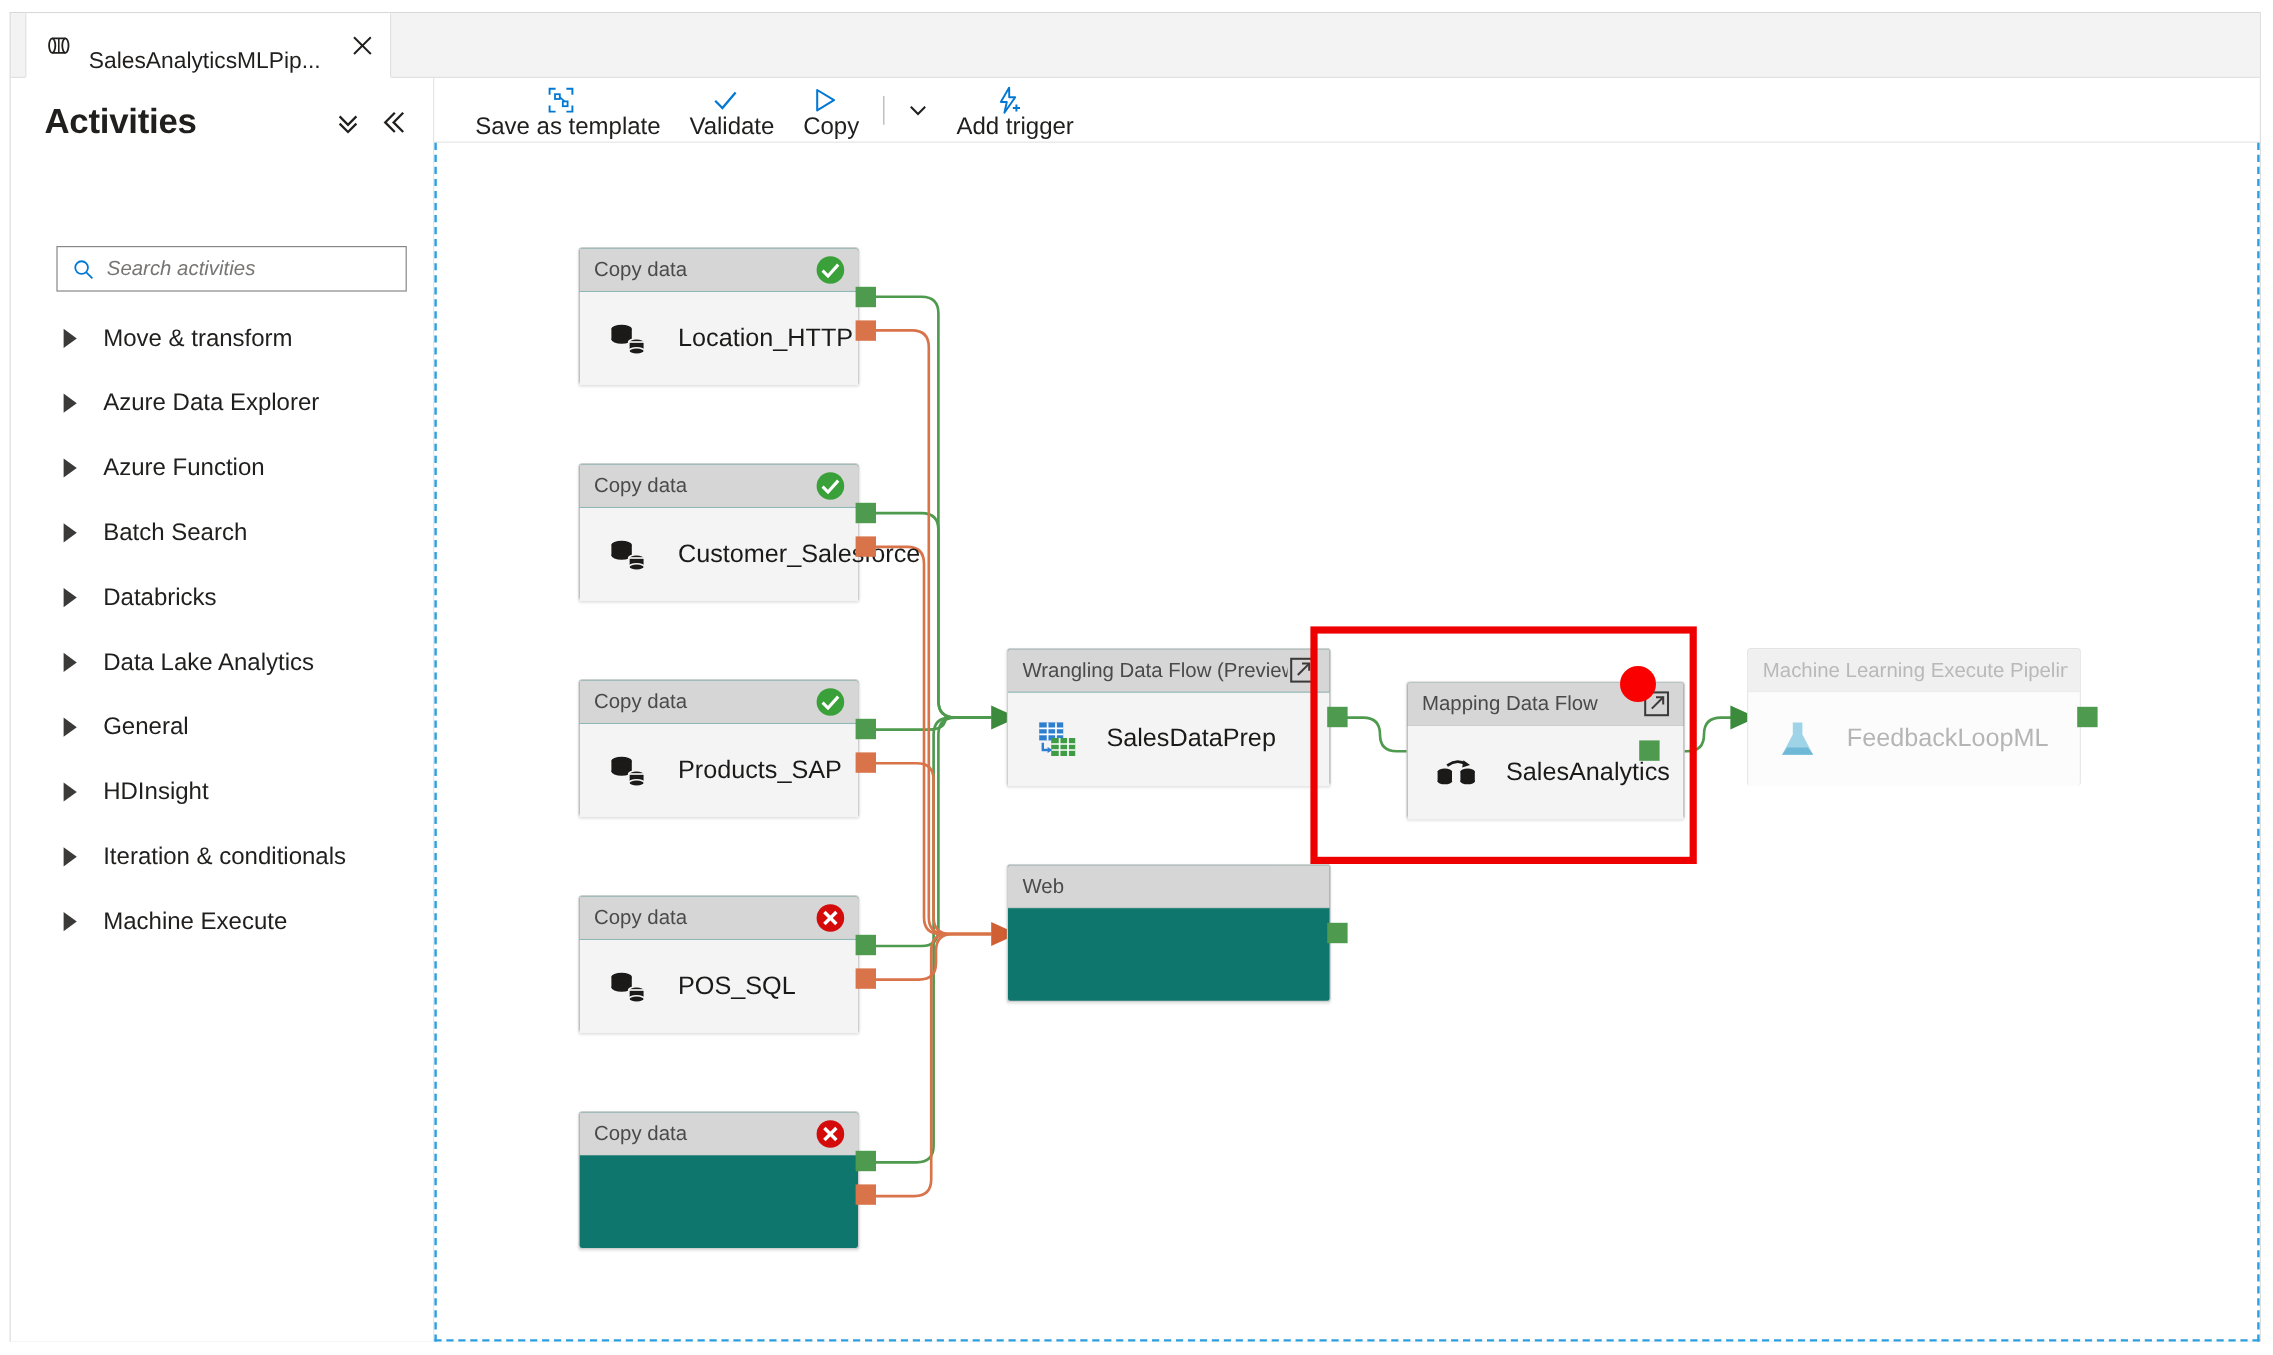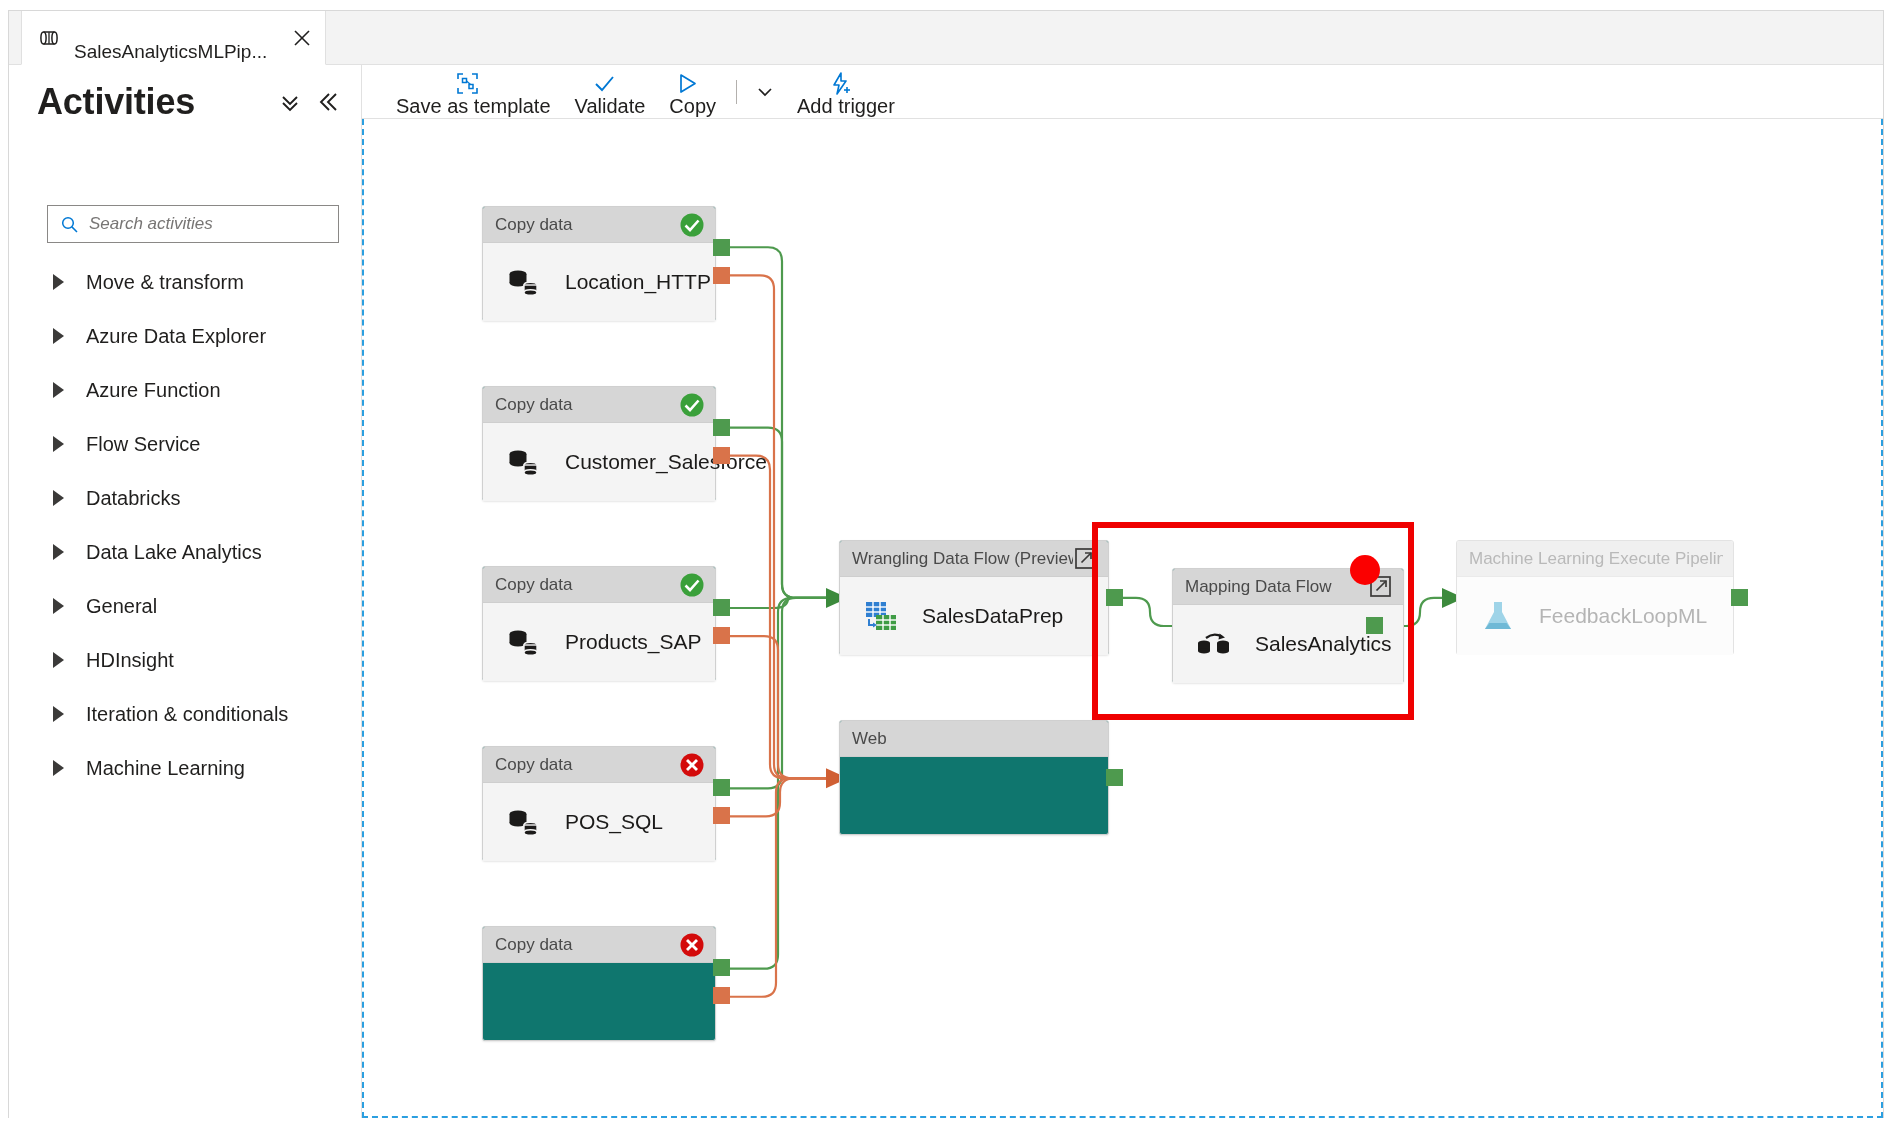--- a/index.html
+++ b/index.html
@@ -77,21 +77,21 @@
   .sidebar-header {
     position: absolute;
     left: 0; top: 12px;
     width: 353px; height: 50px;
     display: flex;
     align-items: center;
     padding: 0 22px 0 28px;
     box-sizing: border-box;
   }
   .sidebar-title {
-    font-size: 36px;
+    font-size: 29px;
     font-weight: 600;
     color: #201f1e;
     flex: 1 1 auto;
     letter-spacing: -0.2px;
   }
   .hdr-icon {
     width: 24px; height: 24px;
     margin-left: 14px;
     cursor: pointer;
     flex: 0 0 auto;
@@ -326,21 +326,21 @@
       <div class="activity-item">
         <span class="chev"></span>
         <span class="activity-label">Azure Data Explorer</span>
       </div>
       <div class="activity-item">
         <span class="chev"></span>
         <span class="activity-label">Azure Function</span>
       </div>
       <div class="activity-item">
         <span class="chev"></span>
-        <span class="activity-label">Flow Service</span>
+        <span class="activity-label">Batch Search</span>
       </div>
       <div class="activity-item">
         <span class="chev"></span>
         <span class="activity-label">Databricks</span>
       </div>
       <div class="activity-item">
         <span class="chev"></span>
         <span class="activity-label">Data Lake Analytics</span>
       </div>
       <div class="activity-item">
@@ -350,21 +350,21 @@
       <div class="activity-item">
         <span class="chev"></span>
         <span class="activity-label">HDInsight</span>
       </div>
       <div class="activity-item">
         <span class="chev"></span>
         <span class="activity-label">Iteration &amp; conditionals</span>
       </div>
       <div class="activity-item">
         <span class="chev"></span>
-        <span class="activity-label">Machine Learning</span>
+        <span class="activity-label">Machine Execute</span>
       </div>
     </div>
   </div>
 
   <div class="toolbar">
     <div class="tb-btn">
       <span class="tb-ico">
         <svg viewBox="0 0 23 23" width="23" height="23">
           <polyline points="2,7 2,2 7,2" fill="none" stroke="#0078d4" stroke-width="1.6"></polyline>
           <polyline points="16,2 21,2 21,7" fill="none" stroke="#0078d4" stroke-width="1.6"></polyline>

